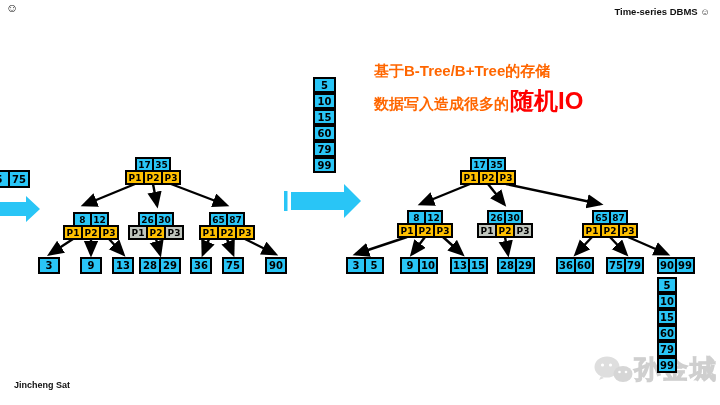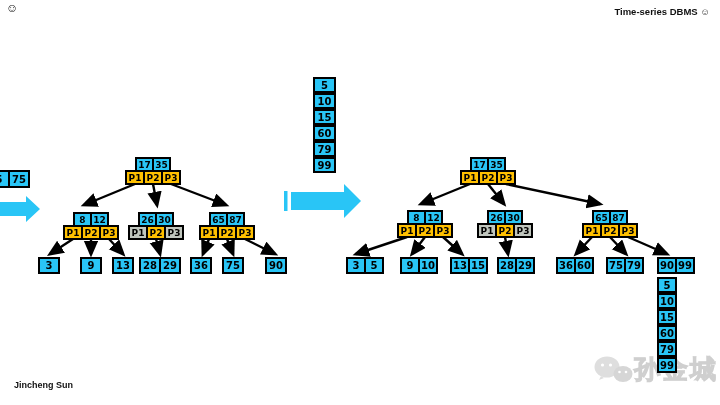--- a/index.html
+++ b/index.html
@@ -32,20 +32,27 @@
 </head>
 <body>
 
 <div class="slide">
   <div class="emoji-tl">☺</div>
   <div class="header-right">
     <span>Time-series DBMS</span>
     <span>☺</span>
   </div>
 
+  <div class="callout">
+    <div class="callout-l1">基于B-Tree/B+Tree的存储</div>
+    <div class="callout-l2">
+      <span class="pre">数据写入造成很多的</span>
+      <span class="hl">随机IO</span>
+    </div>
+  </div>
 
   <div id="diagram">
     <svg id="edge-svg" width="720" height="405">
       <defs>
         <marker id="ah" markerWidth="8" markerHeight="8" refX="5.5" refY="3" orient="auto">
           <path d="M0,0 L7,3 L0,6 z" fill="#000"></path>
         </marker>
       </defs>
     <line x1="135" y1="184" x2="84" y2="205" stroke="#000000" stroke-width="2.4" marker-end="url(#ah)"></line>
         <line x1="153" y1="184" x2="157" y2="205" stroke="#000000" stroke-width="2.4" marker-end="url(#ah)"></line>
@@ -142,21 +149,21 @@
       <div class="box key stackbox" style="left: 657px; top: 277px; width: 20px; height: 16px;">5</div>
       <div class="box key stackbox" style="left: 657px; top: 293px; width: 20px; height: 16px;">10</div>
       <div class="box key stackbox" style="left: 657px; top: 309px; width: 20px; height: 16px;">15</div>
       <div class="box key stackbox" style="left: 657px; top: 325px; width: 20px; height: 16px;">60</div>
       <div class="box key stackbox" style="left: 657px; top: 341px; width: 20px; height: 16px;">79</div>
       <div class="box key stackbox" style="left: 657px; top: 357px; width: 20px; height: 16px;">99</div>
       <div class="box key leaf" style="left: -12px; top: 170px; width: 22px; height: 18px;">5</div>
       <div class="box key leaf" style="left: 8px; top: 170px; width: 22px; height: 18px;">75</div>
     </div>
 
-  <div class="footer-left">Jincheng Sun</div>
+  <div class="footer-left">Jincheng Sat</div>
 
   <div class="watermark">
     <svg width="42" height="32" viewBox="0 0 42 32">
       <ellipse cx="15" cy="13" rx="12.5" ry="10.5" fill="#dedede"></ellipse>
       <circle cx="10.5" cy="11" r="1.6" fill="#ffffff"></circle>
       <circle cx="18.5" cy="11" r="1.6" fill="#ffffff"></circle>
       <path d="M9,22 l-2,4 l5,-2 z" fill="#dedede"></path>
       <ellipse cx="31" cy="20" rx="9.5" ry="8" fill="#d6d6d6"></ellipse>
       <circle cx="27.5" cy="18" r="1.3" fill="#ffffff"></circle>
       <circle cx="34" cy="18" r="1.3" fill="#ffffff"></circle>

